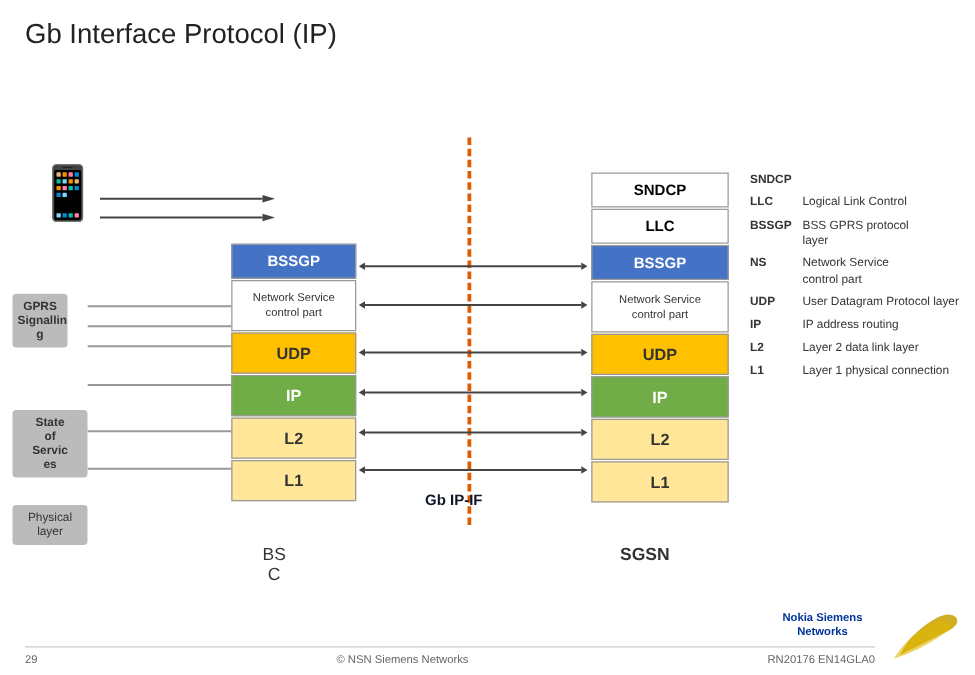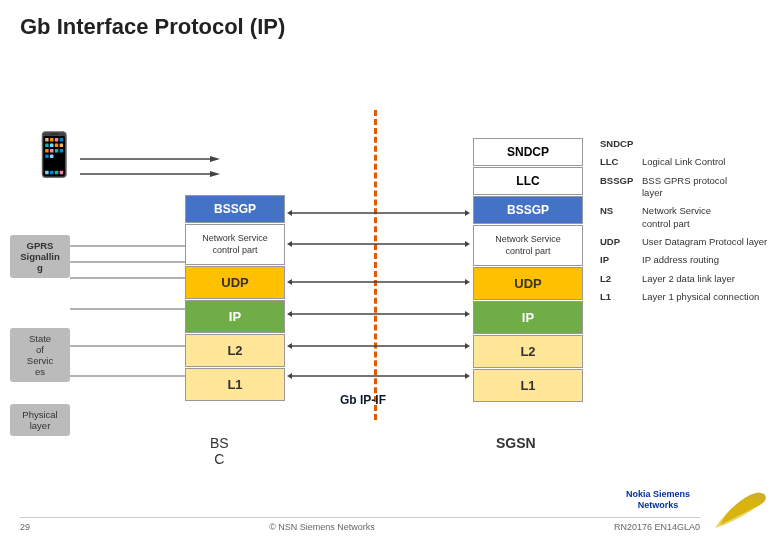--- a/index.html
+++ b/index.html
@@ -11,21 +11,21 @@
       font-size: 11px;
       overflow: hidden;
       position: relative;
     }
 
     .page-title {
       position: absolute;
       top: 14px;
       left: 20px;
       font-size: 22px;
-      font-weight: bold;
+      font-weight: normal;
       color: #222;
     }
 
     
     .phone-icon {
       position: absolute;
       top: 130px;
       left: 28px;
       font-size: 42px;
     }
@@ -215,23 +215,23 @@
     <polygon points="130,3 140,6 130,9" fill="#444"></polygon>
   </svg>
 </div>
 <div style="position:absolute; top:168px; left:80px;">
   <svg width="140" height="12">
     <line x1="0" y1="6" x2="130" y2="6" stroke="#444" stroke-width="1.5"></line>
     <polygon points="130,3 140,6 130,9" fill="#444"></polygon>
   </svg>
 </div>
 
-<div style="position:absolute; top:235px; left:10px; width:60px; background:#bbb; border-radius:3px; padding:5px 4px; font-size:9.5px; font-weight:bold; text-align:center; color:#333;">GPRS<br>Signallin<br>g</div>
-
-<div style="position:absolute; top:328px; left:10px; width:60px; background:#bbb; border-radius:3px; padding:5px 14px; font-size:9.5px; text-align:center; color:#333;">State<br>of<br>Servic<br>es</div>
+<div style="position:absolute; top:235px; left:10px; width:44px; background:#bbb; border-radius:3px; padding:5px 4px; font-size:9.5px; font-weight:bold; text-align:center; color:#333;">GPRS<br>Signallin<br>g</div>
+
+<div style="position:absolute; top:328px; left:10px; width:60px; background:#bbb; border-radius:3px; padding:5px 14px; font-size:9.5px; text-align:center; color:#333;font-weight:bold;">State<br>of<br>Servic<br>es</div>
 
 <div style="position:absolute; top:404px; left:10px; width:60px; background:#bbb; border-radius:3px; padding:5px 4px; font-size:9.5px; text-align:center; color:#333;">Physical<br>layer</div>
 
 <div style="position:absolute; top:240px; left:70px;">
   <svg width="120" height="8">
       <line x1="0" y1="4" x2="115" y2="4" stroke="#999" stroke-width="1.5"></line>
       <polygon points="115,1 120,4 115,7" fill="#999"></polygon>
     </svg>
 </div>
 <div style="position:absolute; top:256px; left:70px;">

